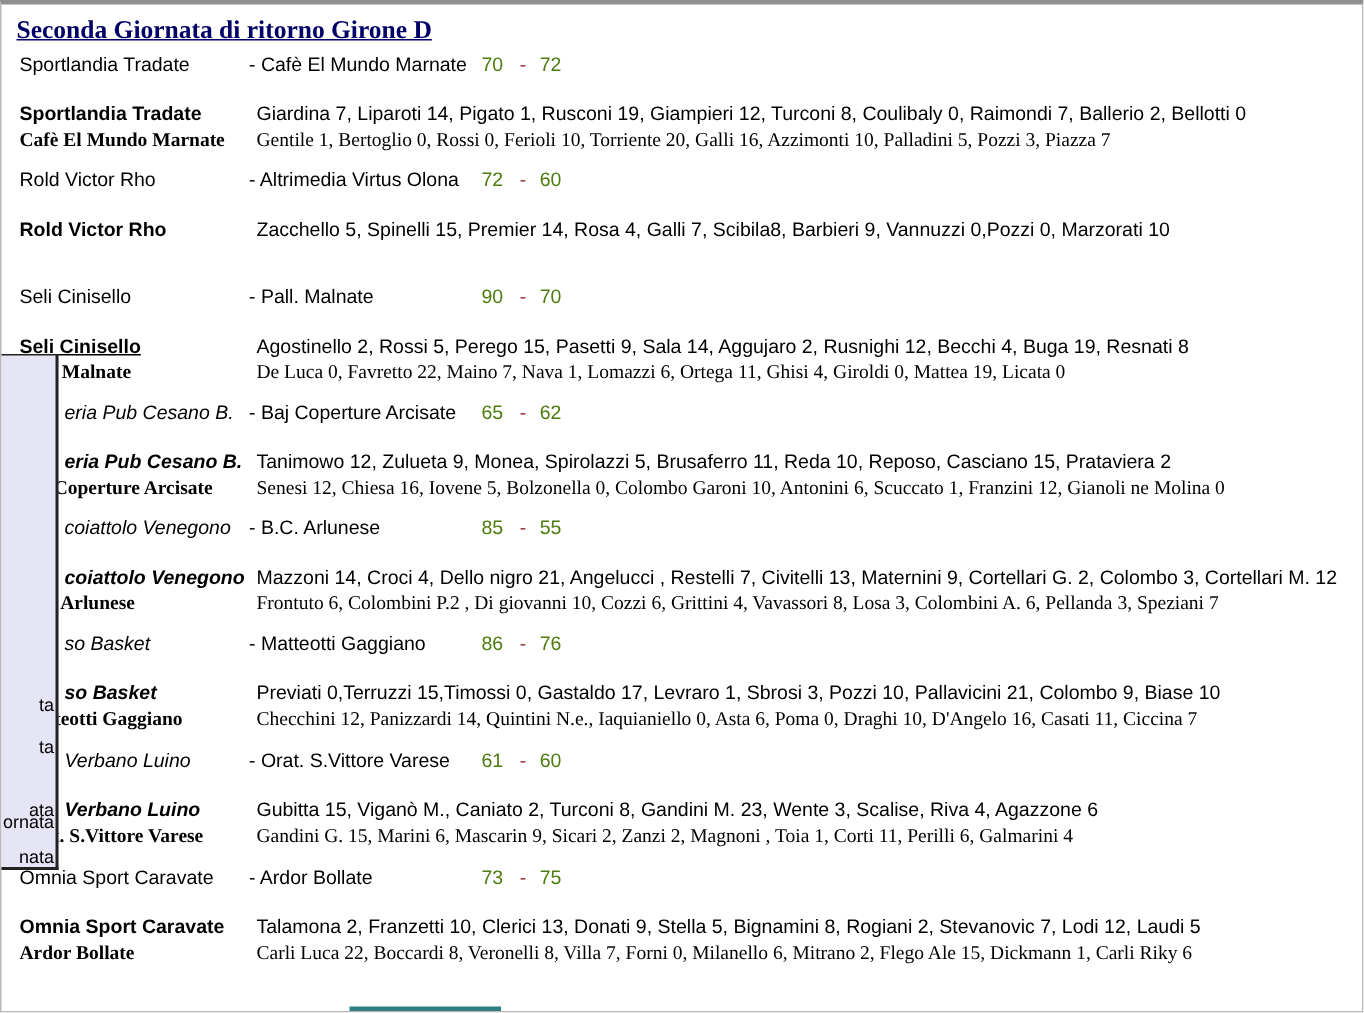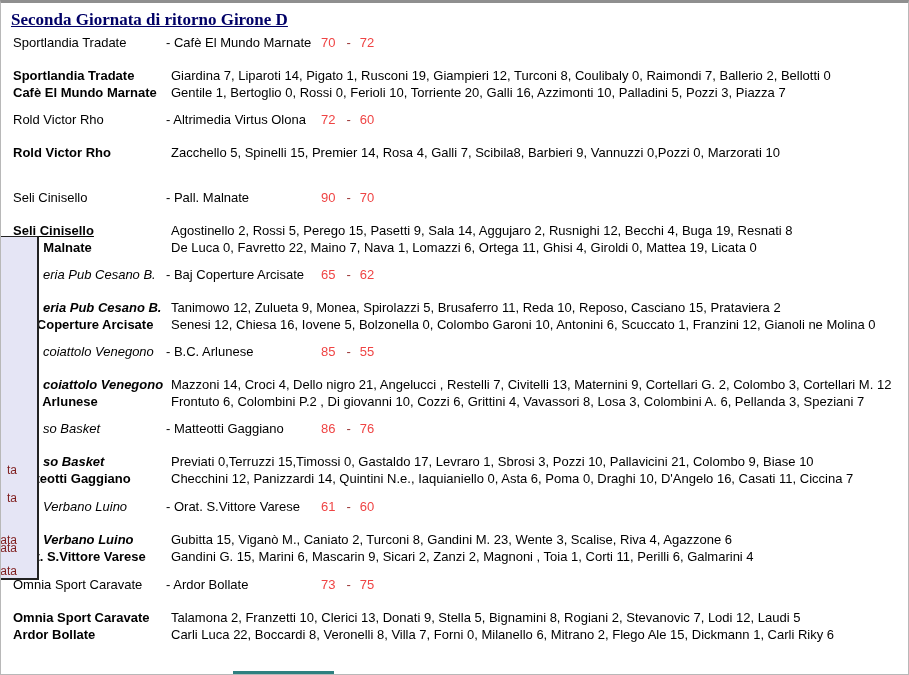--- a/index.html
+++ b/index.html
@@ -23,45 +23,45 @@
     font-size:17px;font-weight:bold;
     color:#000066;text-decoration:underline;
     white-space:nowrap;
     cursor:pointer;
     text-align:center;
   }
   .match{position:absolute;left:0;width:722px;height:70px;}
   .row{position:absolute;left:0;width:909px;height:17px;white-space:nowrap;}
   .row.result{top:0;}
   .row.p1{top:33px;}
-  .row.p2{top:50px;}
+  .row.p2{top:50px;font-family:Liberation Serif, serif;}
   .c-home{position:absolute;left:12px;}
   .c-away{position:absolute;left:165px;}
   .c-score{position:absolute;left:320px;}
   .c-name{position:absolute;left:12px;font-weight:bold;}
   .c-players{position:absolute;left:170px;}
   .cut{left:42px;font-style:italic;}
   .ul{text-decoration:underline;}
-  .num{color:#ef4444;}
+  .num{color:#4d7c0f;}
   .dash{color:#993333;margin:0 9px 0 11px;}
   
   .overlay{
     position:absolute;
     left:-62px;top:233px;
     width:100px;height:344px;
     box-sizing:border-box;
     background:#e5e5f5;
     border-top:1px solid #222;
     border-right:2px solid #222;
     border-bottom:2px solid #222;
     z-index:5;
   }
   .overlay a{
-    position:absolute;right:20px;
-    color:#7f1d1d;font-size:12px;
+    position:absolute;right:1px;
+    color:#000000;font-size:12px;
     text-decoration:none;white-space:nowrap;
     cursor:pointer;
   }
   .ov0{top:226px;} .ov1{top:254px;} .ov2{top:279px;margin-top:17px;} .ov3{top:304px;} .ov4{top:327px;}
   .teal-bar{
     position:absolute;left:232px;top:668px;
     width:101px;height:7px;background:#2e8080;z-index:6;
   }
 </style>
 </head>

